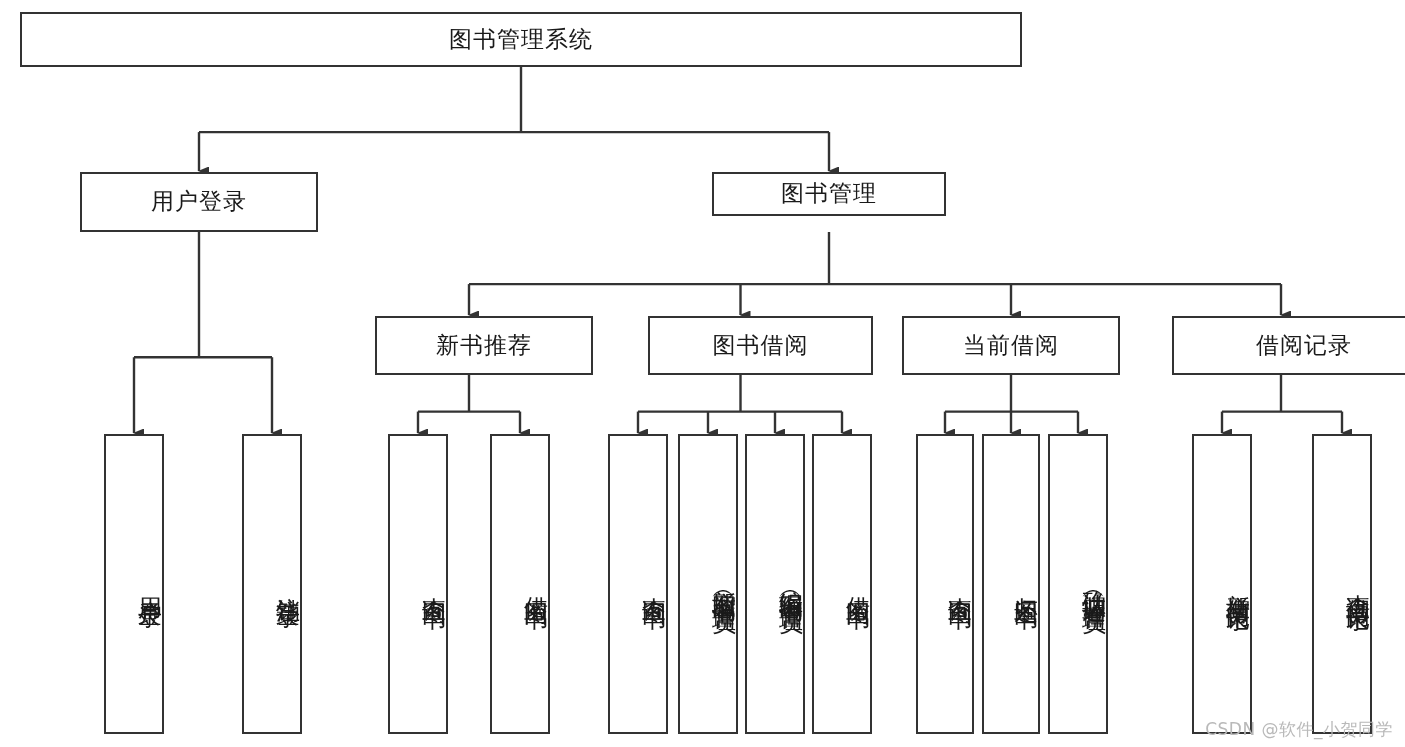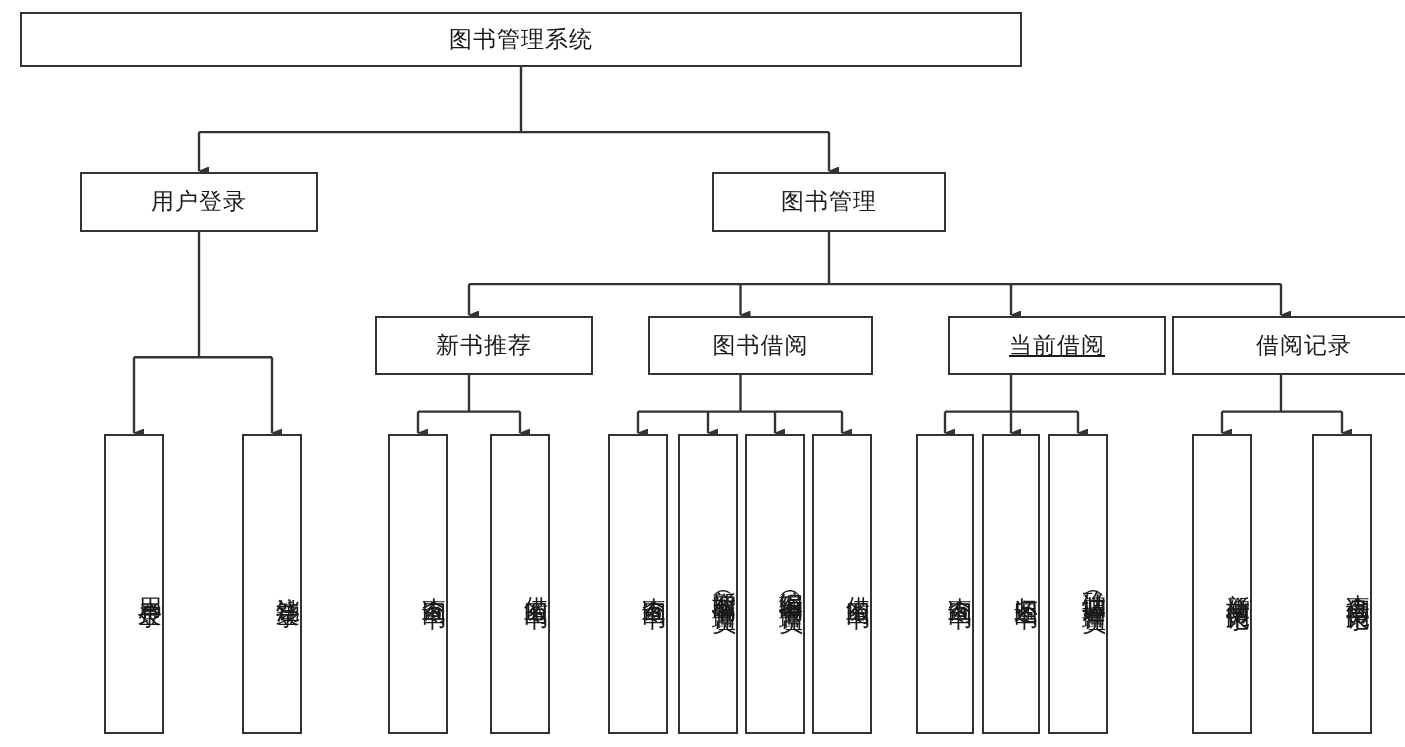--- a/index.html
+++ b/index.html
@@ -115,30 +115,30 @@
       </g>
   </svg>
 
   <div id="nodes">
       <div class="node horizontal" style="left: 20px; top: 12px; width: 1002px; height: 55px;">
         <span class="node-label">图书管理系统</span>
       </div>
       <div class="node horizontal" style="left: 80px; top: 172px; width: 238px; height: 60px;">
         <span class="node-label">用户登录</span>
       </div>
-      <div class="node horizontal" style="left: 712px; top: 172px; width: 234px; height: 60px;">
+      <div class="node horizontal" style="left: 712px; top: 172px; width: 234px; height: 44px;">
         <span class="node-label">图书管理</span>
       </div>
       <div class="node horizontal" style="left: 360px; top: 316px; width: 218px; height: 59px; margin-left: 15px;">
         <span class="node-label">新书推荐</span>
       </div>
       <div class="node horizontal" style="left: 628px; top: 316px; width: 225px; height: 59px; margin-left: 20px;">
         <span class="node-label">图书借阅</span>
       </div>
-      <div class="node horizontal" style="left: 948px; top: 316px; width: 218px; height: 59px; text-decoration: underline;">
+      <div class="node horizontal" style="left: 902px; top: 316px; width: 218px; height: 59px;">
         <span class="node-label">当前借阅</span>
       </div>
       <div class="node horizontal" style="left: 1172px; top: 316px; width: 240px; height: 59px; padding-left: 24px;">
         <span class="node-label">借阅记录</span>
       </div>
       <div class="node vertical" style="left: 104px; top: 434px; width: 60px; height: 300px;">
         <span class="node-label">用户登录</span>
       </div>
       <div class="node vertical" style="left: 242px; top: 434px; width: 60px; height: 300px;">
         <span class="node-label">注销登录</span>
@@ -171,13 +171,14 @@
         <span class="node-label">确认归还（管理员）</span>
       </div>
       <div class="node vertical" style="left: 1192px; top: 434px; width: 60px; height: 300px;">
         <span class="node-label">新增借阅记录</span>
       </div>
       <div class="node vertical" style="left: 1312px; top: 434px; width: 60px; height: 300px;">
         <span class="node-label">查询借阅记录</span>
       </div>
     </div>
 
+  <div id="watermark">CSDN @软件_小贺同学</div>
 </div>
 
 </body></html>

